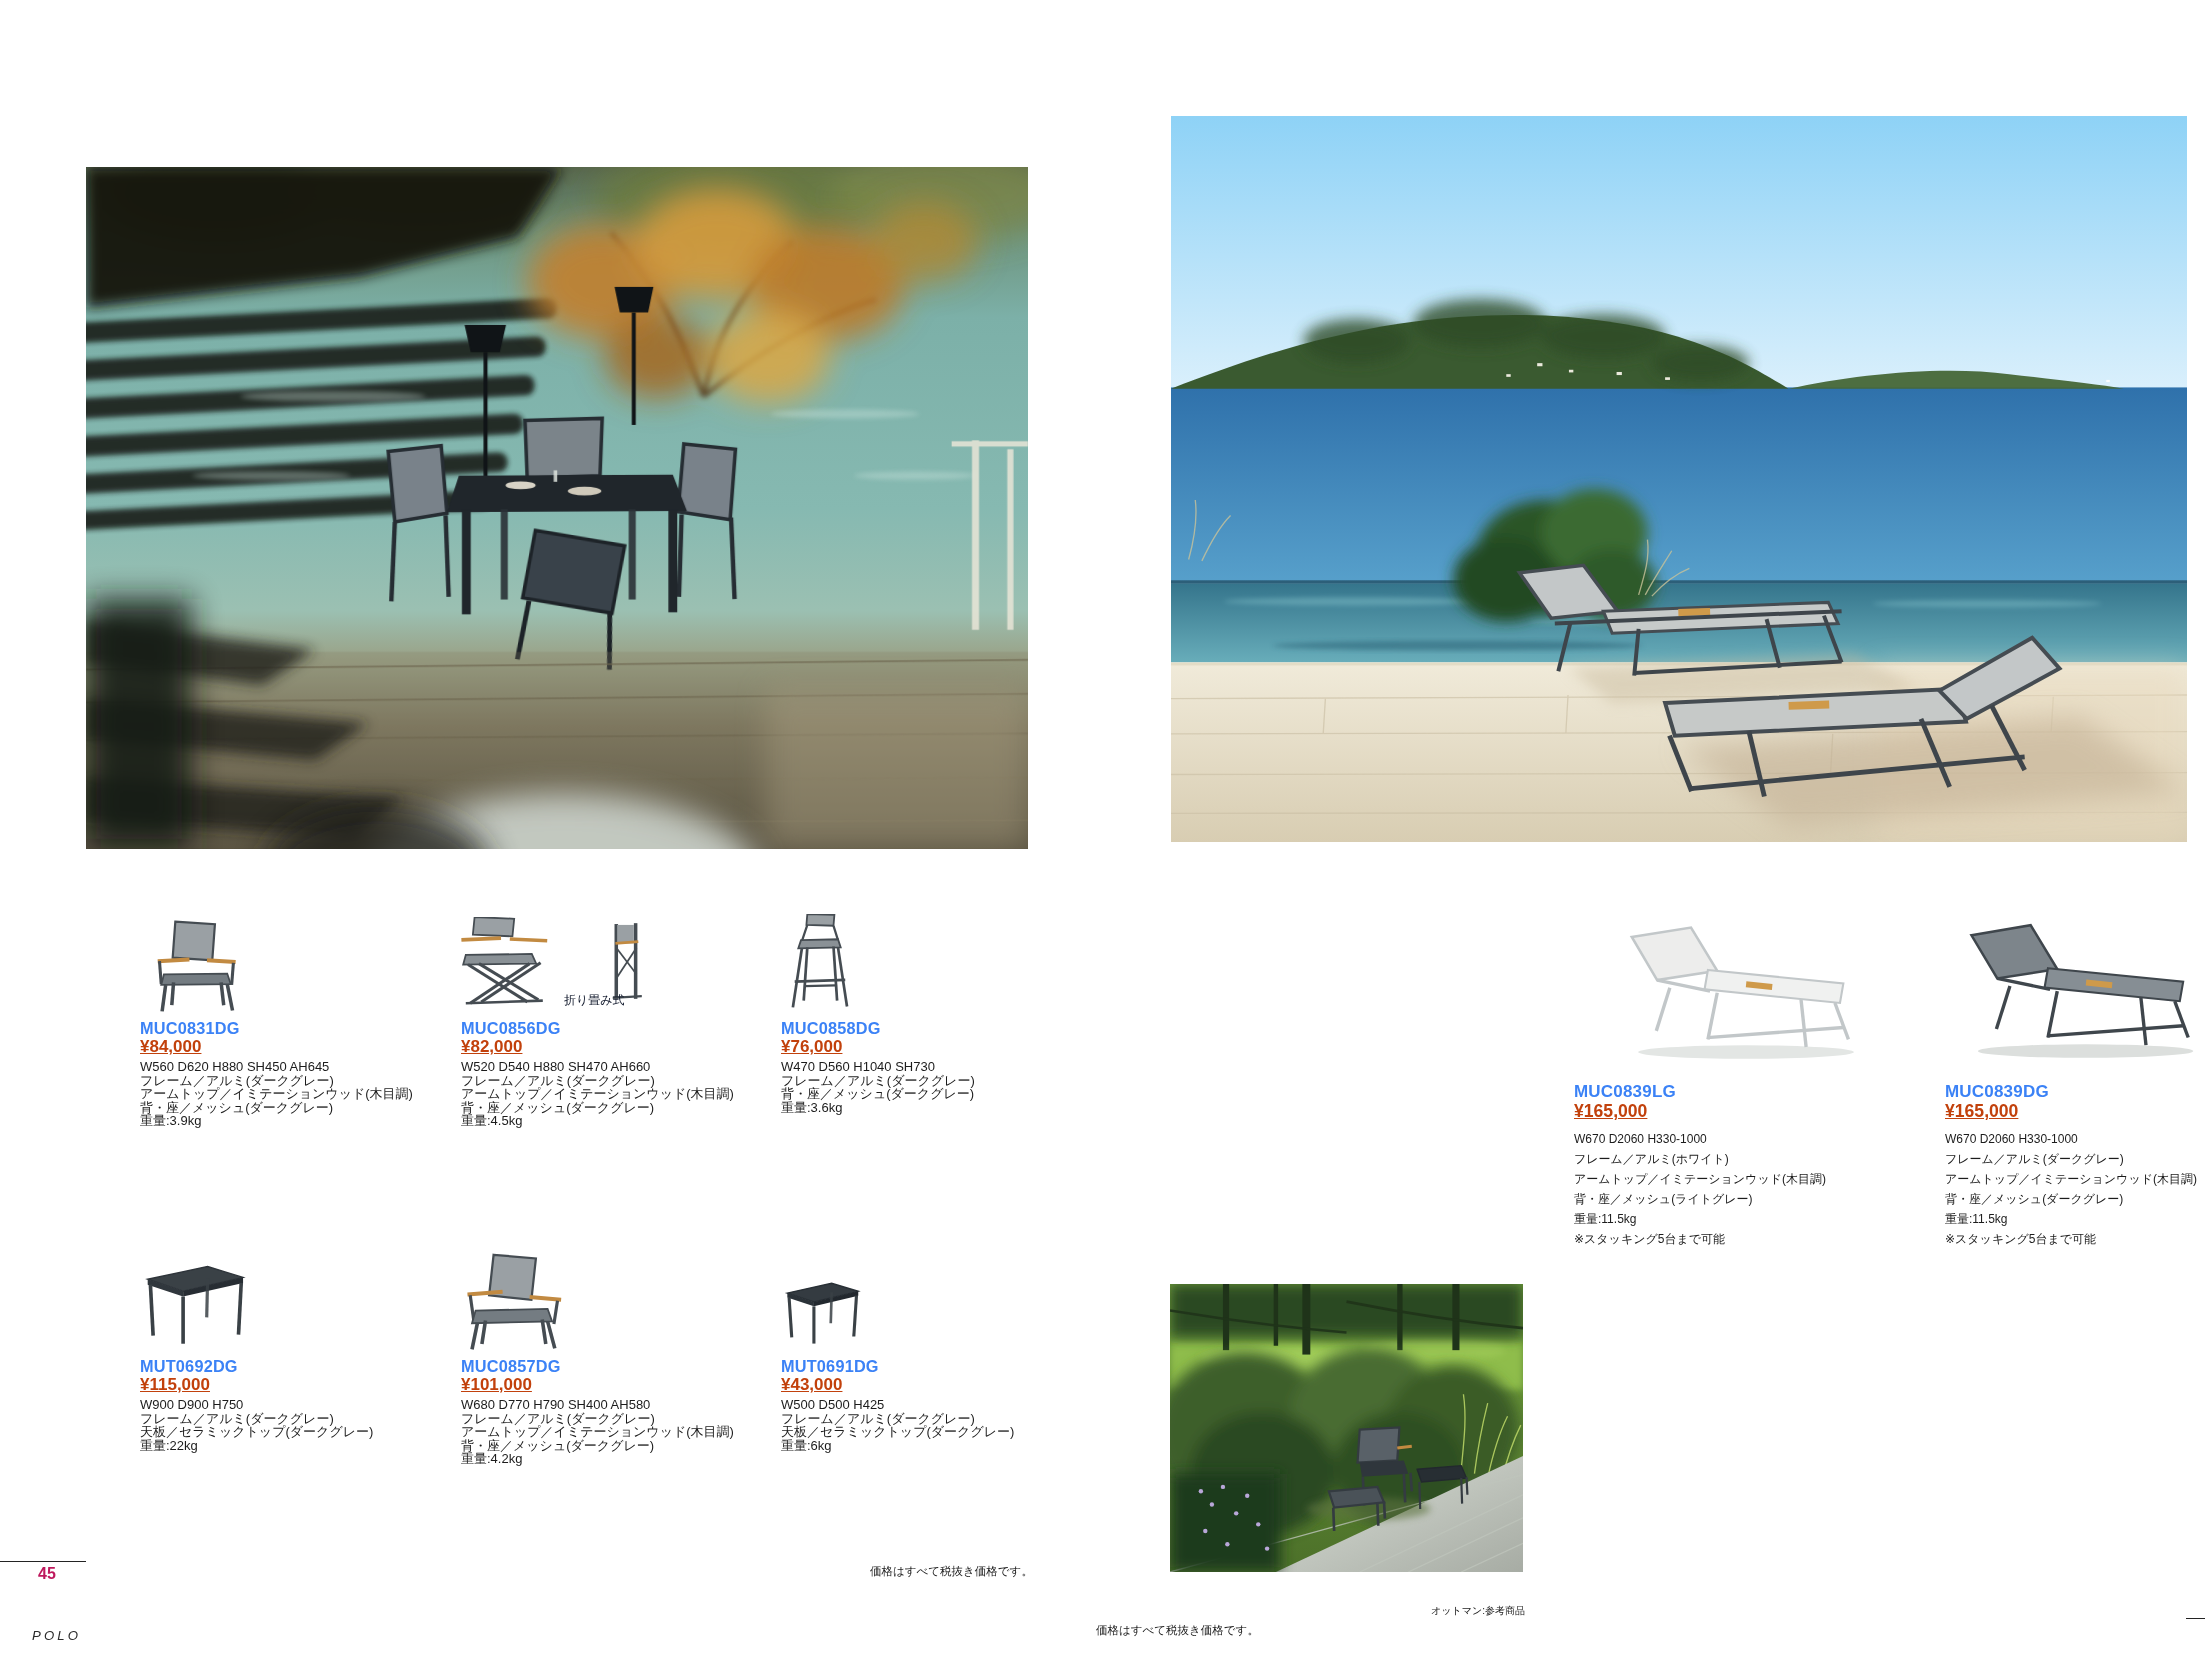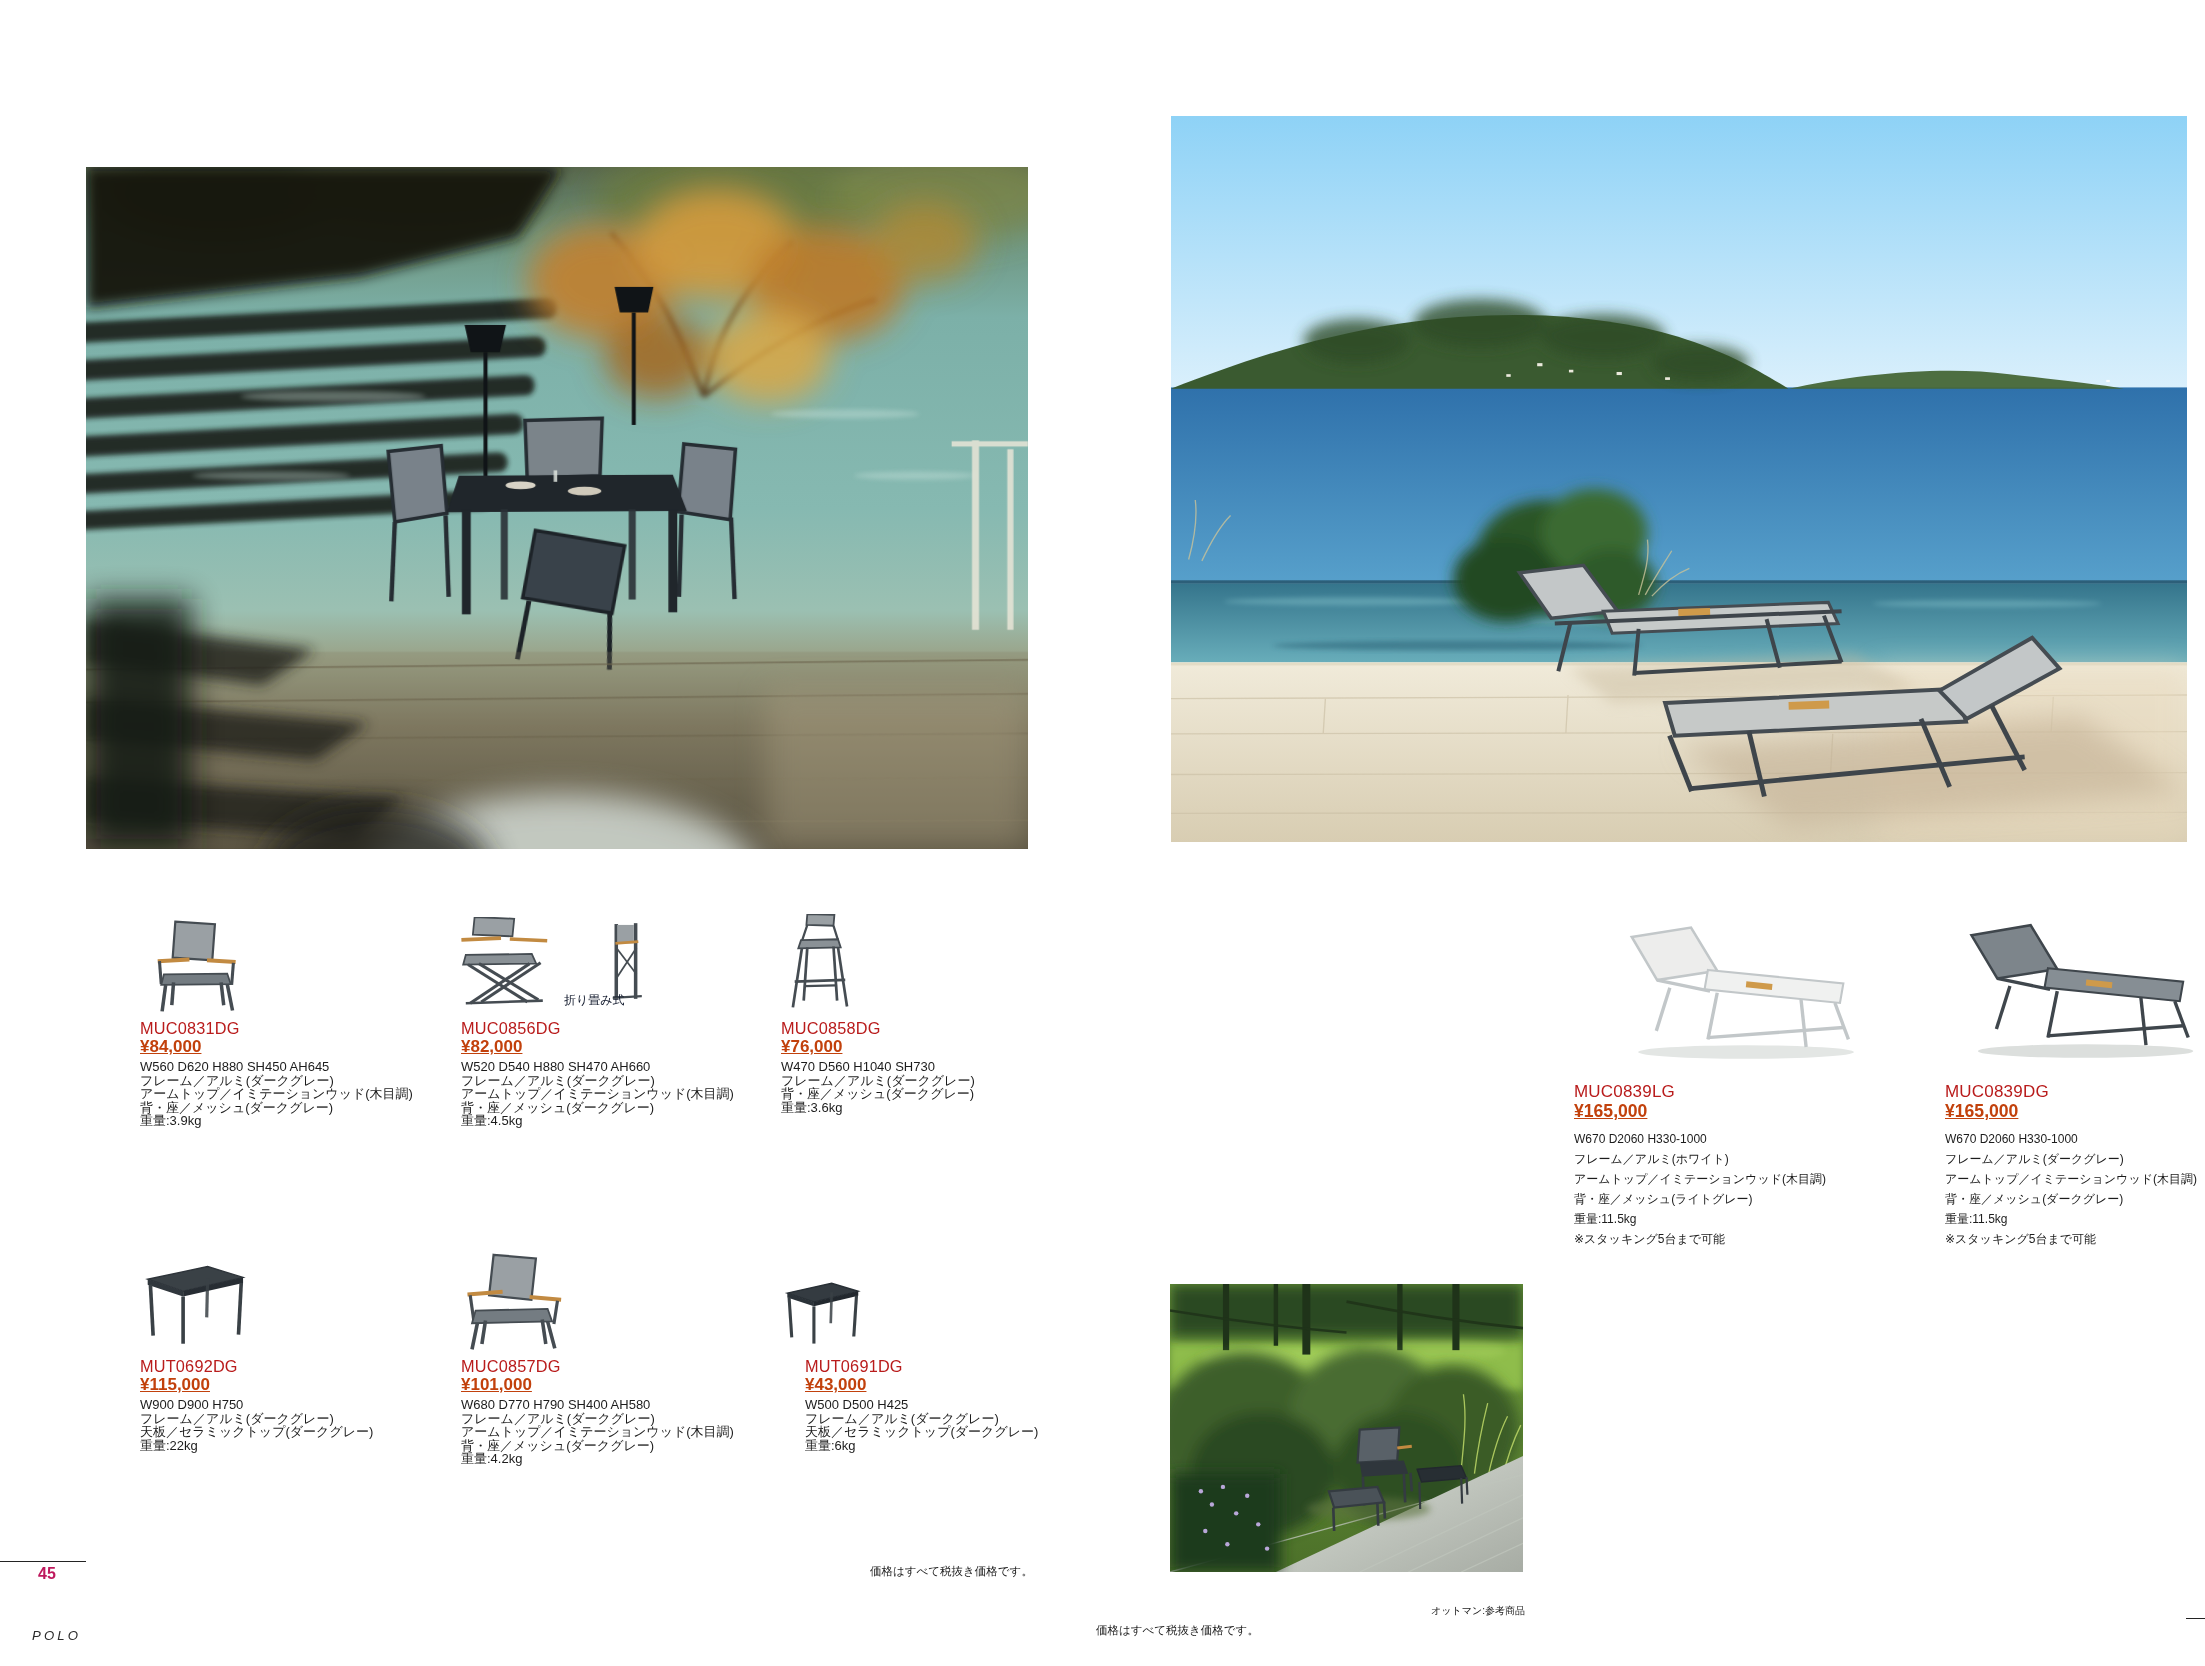--- a/index.html
+++ b/index.html
@@ -3,21 +3,21 @@
 <meta charset="utf-8">
 <style>
   html,body{margin:0;padding:0;background:#ffffff;}
   .sheet{position:relative;width:2279px;height:1666px;background:#ffffff;overflow:hidden;
          font-family:"Liberation Sans","DejaVu Sans",sans-serif;color:#1a1a1a;}
   .photo{position:absolute;overflow:hidden;}
   .photo svg{display:block;width:100%;height:100%;}
   .thumb{position:absolute;}
   .thumb svg{display:block;width:100%;height:100%;}
   .pcard{position:absolute;}
-  .code{font-weight:400;font-size:16.3px;line-height:17.6px;letter-spacing:0.2px;color:#b91c1c;}
+  .code{font-weight:700;font-size:16.3px;line-height:17.6px;letter-spacing:0.2px;color:#3b82f6;}
   .price{font-weight:700;font-size:17px;line-height:17.6px;color:#c2410c;text-decoration:underline;}
   .specs{margin-top:5.3px;}
   .spec{font-size:13px;line-height:13.5px;color:#1c1c1c;}
   .lounger-col .code{font-size:17px;line-height:18.5px;}
   .lounger-col .price{font-size:17.6px;line-height:19.4px;}
   .lounger-col .specs{margin-top:8px;}
   .lounger-col .spec{font-size:12px;line-height:20px;}
   .imgnote{position:absolute;font-size:12px;color:#0f172a;}
   .caption{position:absolute;font-size:10px;color:#1c1c1c;margin-top:28px;}
   .footnote{position:absolute;font-size:11.5px;color:#1c1c1c;}
@@ -306,21 +306,21 @@
       <div class="price">¥101,000</div>
       <div class="specs">
         <div class="spec">W680 D770 H790 SH400 AH580</div>
         <div class="spec">フレーム／アルミ(ダークグレー)</div>
         <div class="spec">アームトップ／イミテーションウッド(木目調)</div>
         <div class="spec">背・座／メッシュ(ダークグレー)</div>
         <div class="spec">重量:4.2kg</div>
       </div>
     </div>
 
-    <div class="pcard" style="left:781px;top:1358px;width:287px;margin-left:24px;">
+    <div class="pcard" style="left:781px;top:1358px;width:287px;">
       <div class="code">MUT0691DG</div>
       <div class="price">¥43,000</div>
       <div class="specs">
         <div class="spec">W500 D500 H425</div>
         <div class="spec">フレーム／アルミ(ダークグレー)</div>
         <div class="spec">天板／セラミックトップ(ダークグレー)</div>
         <div class="spec">重量:6kg</div>
       </div>
     </div>
 

